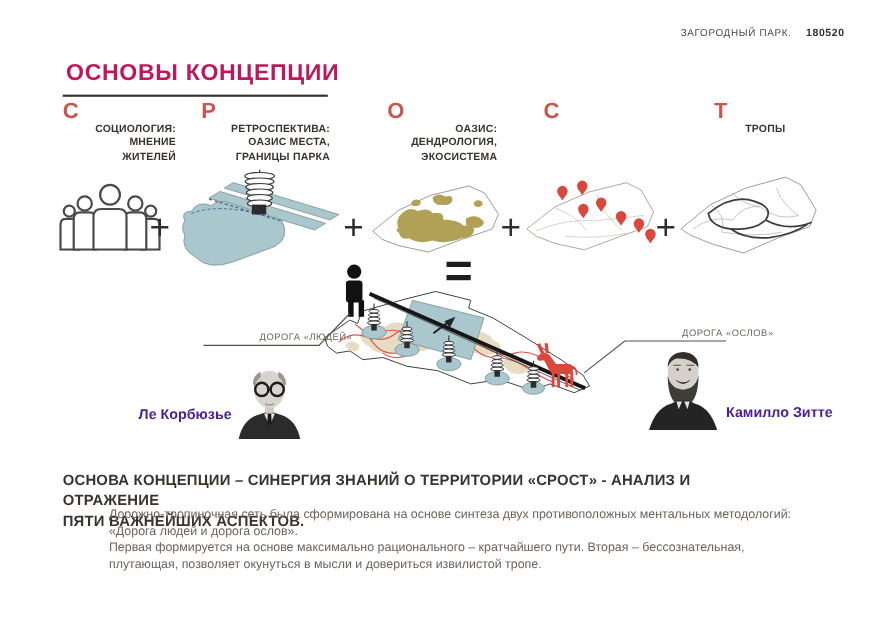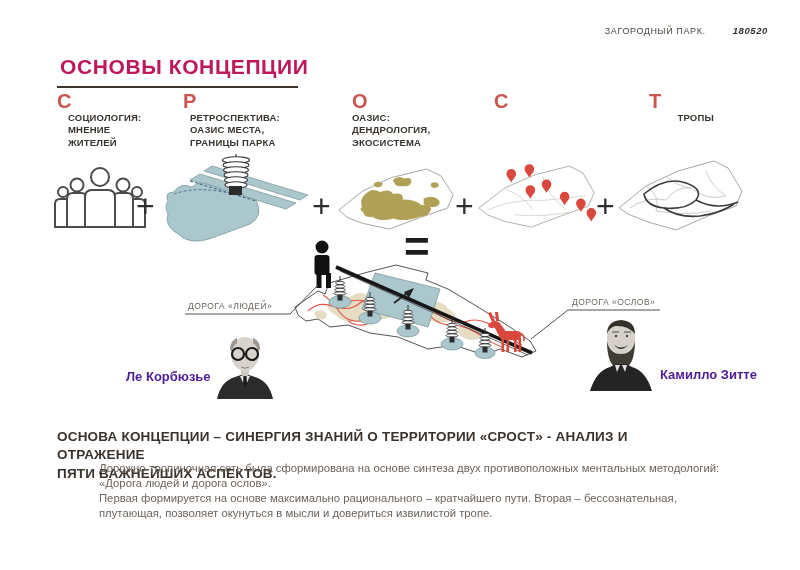--- a/index.html
+++ b/index.html
@@ -1,28 +1,28 @@
 <!DOCTYPE html>
 <html><head>
 <meta charset="utf-8">
 <style>
   html,body{margin:0;padding:0;background:#e8e8e8;}
   .page{position:relative;width:800px;height:570px;background:#ffffff;overflow:hidden;
         font-family:"Liberation Sans",sans-serif;color:#352f2a;}
   .abs{position:absolute;}
   .hdr{top:25px;right:32px;font-size:9px;letter-spacing:.6px;color:#4c463f;}
-  .hdr b{margin-left:24px;font-size:9.5px;color:#332e29;font-style:italic;}
+  .hdr b{margin-left:10px;font-size:9.5px;color:#332e29;}
   .title{left:60px;top:55px;font-size:21px;font-weight:bold;letter-spacing:.6px;color:#be185d;}
   .title-rule{left:57px;top:86px;width:241px;height:2px;background:#3a332d;}
   .letter{top:91px;font-size:20px;font-weight:bold;color:#c9554e;line-height:1;}
   .asp{top:112px;font-size:9.5px;font-weight:bold;line-height:1.3;letter-spacing:.2px;
-       text-align:left;color:#39332d;white-space:pre-line;}
+       text-align:right;color:#39332d;white-space:pre-line;}
   .plus{font-size:32px;font-weight:400;color:#2e2e2e;line-height:1;}
   .equals{left:404px;top:225px;font-size:44px;font-weight:800;color:#1d1d1d;line-height:1;}
-  .leader-label{font-size:8.5px;letter-spacing:.5px;color:#6e675f;white-space:nowrap;}
+  .leader-label{font-size:8.5px;letter-spacing:.5px;color:#6e675f;white-space:nowrap;margin-left:48px;}
   .pname{font-size:13px;font-weight:bold;color:#4c1d95;white-space:nowrap;}
   .concl-h{left:57px;top:416px;width:648px;font-size:13.5px;font-weight:bold;line-height:1.36;
            letter-spacing:.2px;color:#3a332d;white-space:pre-line;margin-top:12px;}
   .concl-b{left:57px;top:461px;width:648px;font-size:11.3px;line-height:1.32;color:#6b635c;white-space:pre-line;margin-left:42px;}
   svg{display:block;}
 </style>
 </head>
 <body>
 
 <div class="page">

